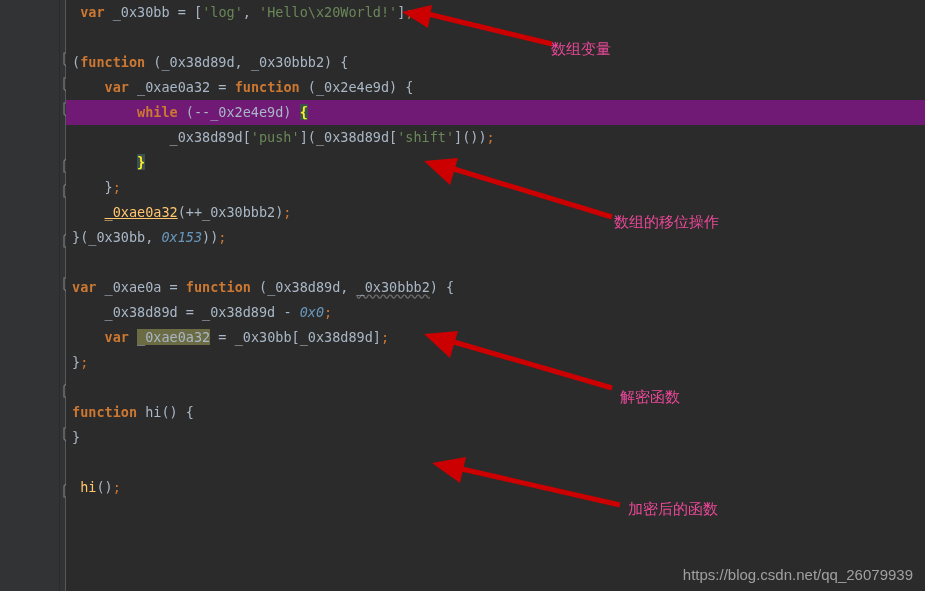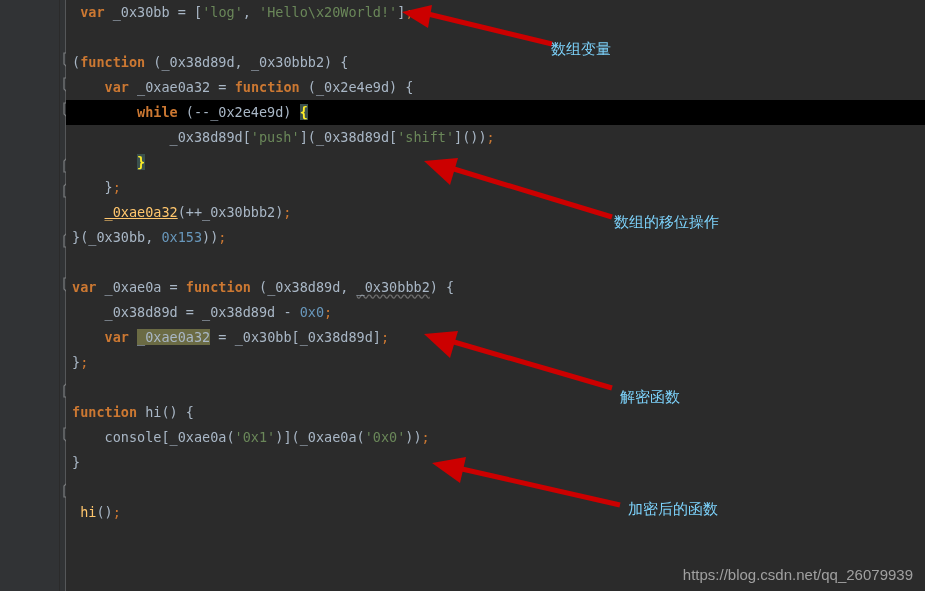--- a/index.html
+++ b/index.html
@@ -66,21 +66,21 @@
     position: relative;
     height: 25px;
     line-height: 25px;
     white-space: pre;
     font-size: 13.5px;
     color: #a9b7c6;
     padding-left: 6px;
     font-family: "DejaVu Sans Mono", monospace;
   }
   .line.current {
-    background: #000000;
+    background: #701a75;
     box-shadow: 0 0 0 0 transparent;
   }
 
   
   .current-line-band {
     position: absolute;
     left: 66px;
     width: 859px;
     height: 25px;
     background: #323232;
@@ -90,21 +90,21 @@
     left: 0;
     width: 59px;
     height: 25px;
     background: #3a3a3a;
   }
 
   
   .kw   { color: #cc7832; font-weight: bold; }
   .ident{ color: #a9b7c6; }
   .str  { color: #6a8759; }
-  .num  { color: #6897bb; }
+  .num  { color: #6897bb; font-style: italic; }
   .punc { color: #a9b7c6; }
   .semi { color: #cc7832; }
   .fn   { color: #ffc66d; }
   .fnref{ color: #ffc66d; text-decoration: underline; text-decoration-color: #ffc66d; }
   .brace-hl { background: #3b514d; color: #ffef28; font-weight: bold; }
   .sel-hl { background: #6b6b44; color: #a9b7c6; }
   .warn-underline {
     text-decoration: underline;
     text-decoration-style: wavy;
     text-decoration-color: #6e6e6e;
@@ -123,21 +123,21 @@
   .foldline {
     position: absolute;
     left: 70px;
     width: 1px;
     background: #6a6a6a;
   }
 
   
   .anno {
     position: absolute;
-    color: #7dd3fc;
+    color: #ec4899;
     font-family: "DejaVu Sans", sans-serif;
     font-size: 15px;
     font-weight: normal;
     white-space: nowrap;
   }
   .arrow { position: absolute; }
 
   
   #watermark {
     position: absolute;
@@ -266,21 +266,20 @@
 
     <div class="line">    <span class="kw">var</span> <span class="sel-hl">_0xae0a32</span> <span class="punc">=</span> <span class="ident">_0x30bb</span><span class="punc">[</span><span class="ident">_0x38d89d</span><span class="punc">]</span><span class="semi">;</span></div>
 
 
     <div class="line"><span class="punc">}</span><span class="semi">;</span></div>
 
     <div class="line"></div>
 
     <div class="line"><span class="kw">function</span> <span class="ident">hi</span><span class="punc">() {</span></div>
 
-    <div class="line">    <span class="ident">console</span><span class="punc">[</span><span class="ident">_0xae0a</span><span class="punc">(</span><span class="str">'0x1'</span><span class="punc">)](</span><span class="ident">_0xae0a</span><span class="punc">(</span><span class="str">'0x0'</span><span class="punc">))</span><span class="semi">;</span></div>
 
     <div class="line"><span class="punc">}</span></div>
 
     <div class="line"></div>
 
     <div class="line"> <span class="fn">hi</span><span class="punc">()</span><span class="semi">;</span></div>
 
   </div>
 
   <svg class="arrow" style="left:400px; top:4px; width:160px; height:46px" viewBox="0 0 160 46">

